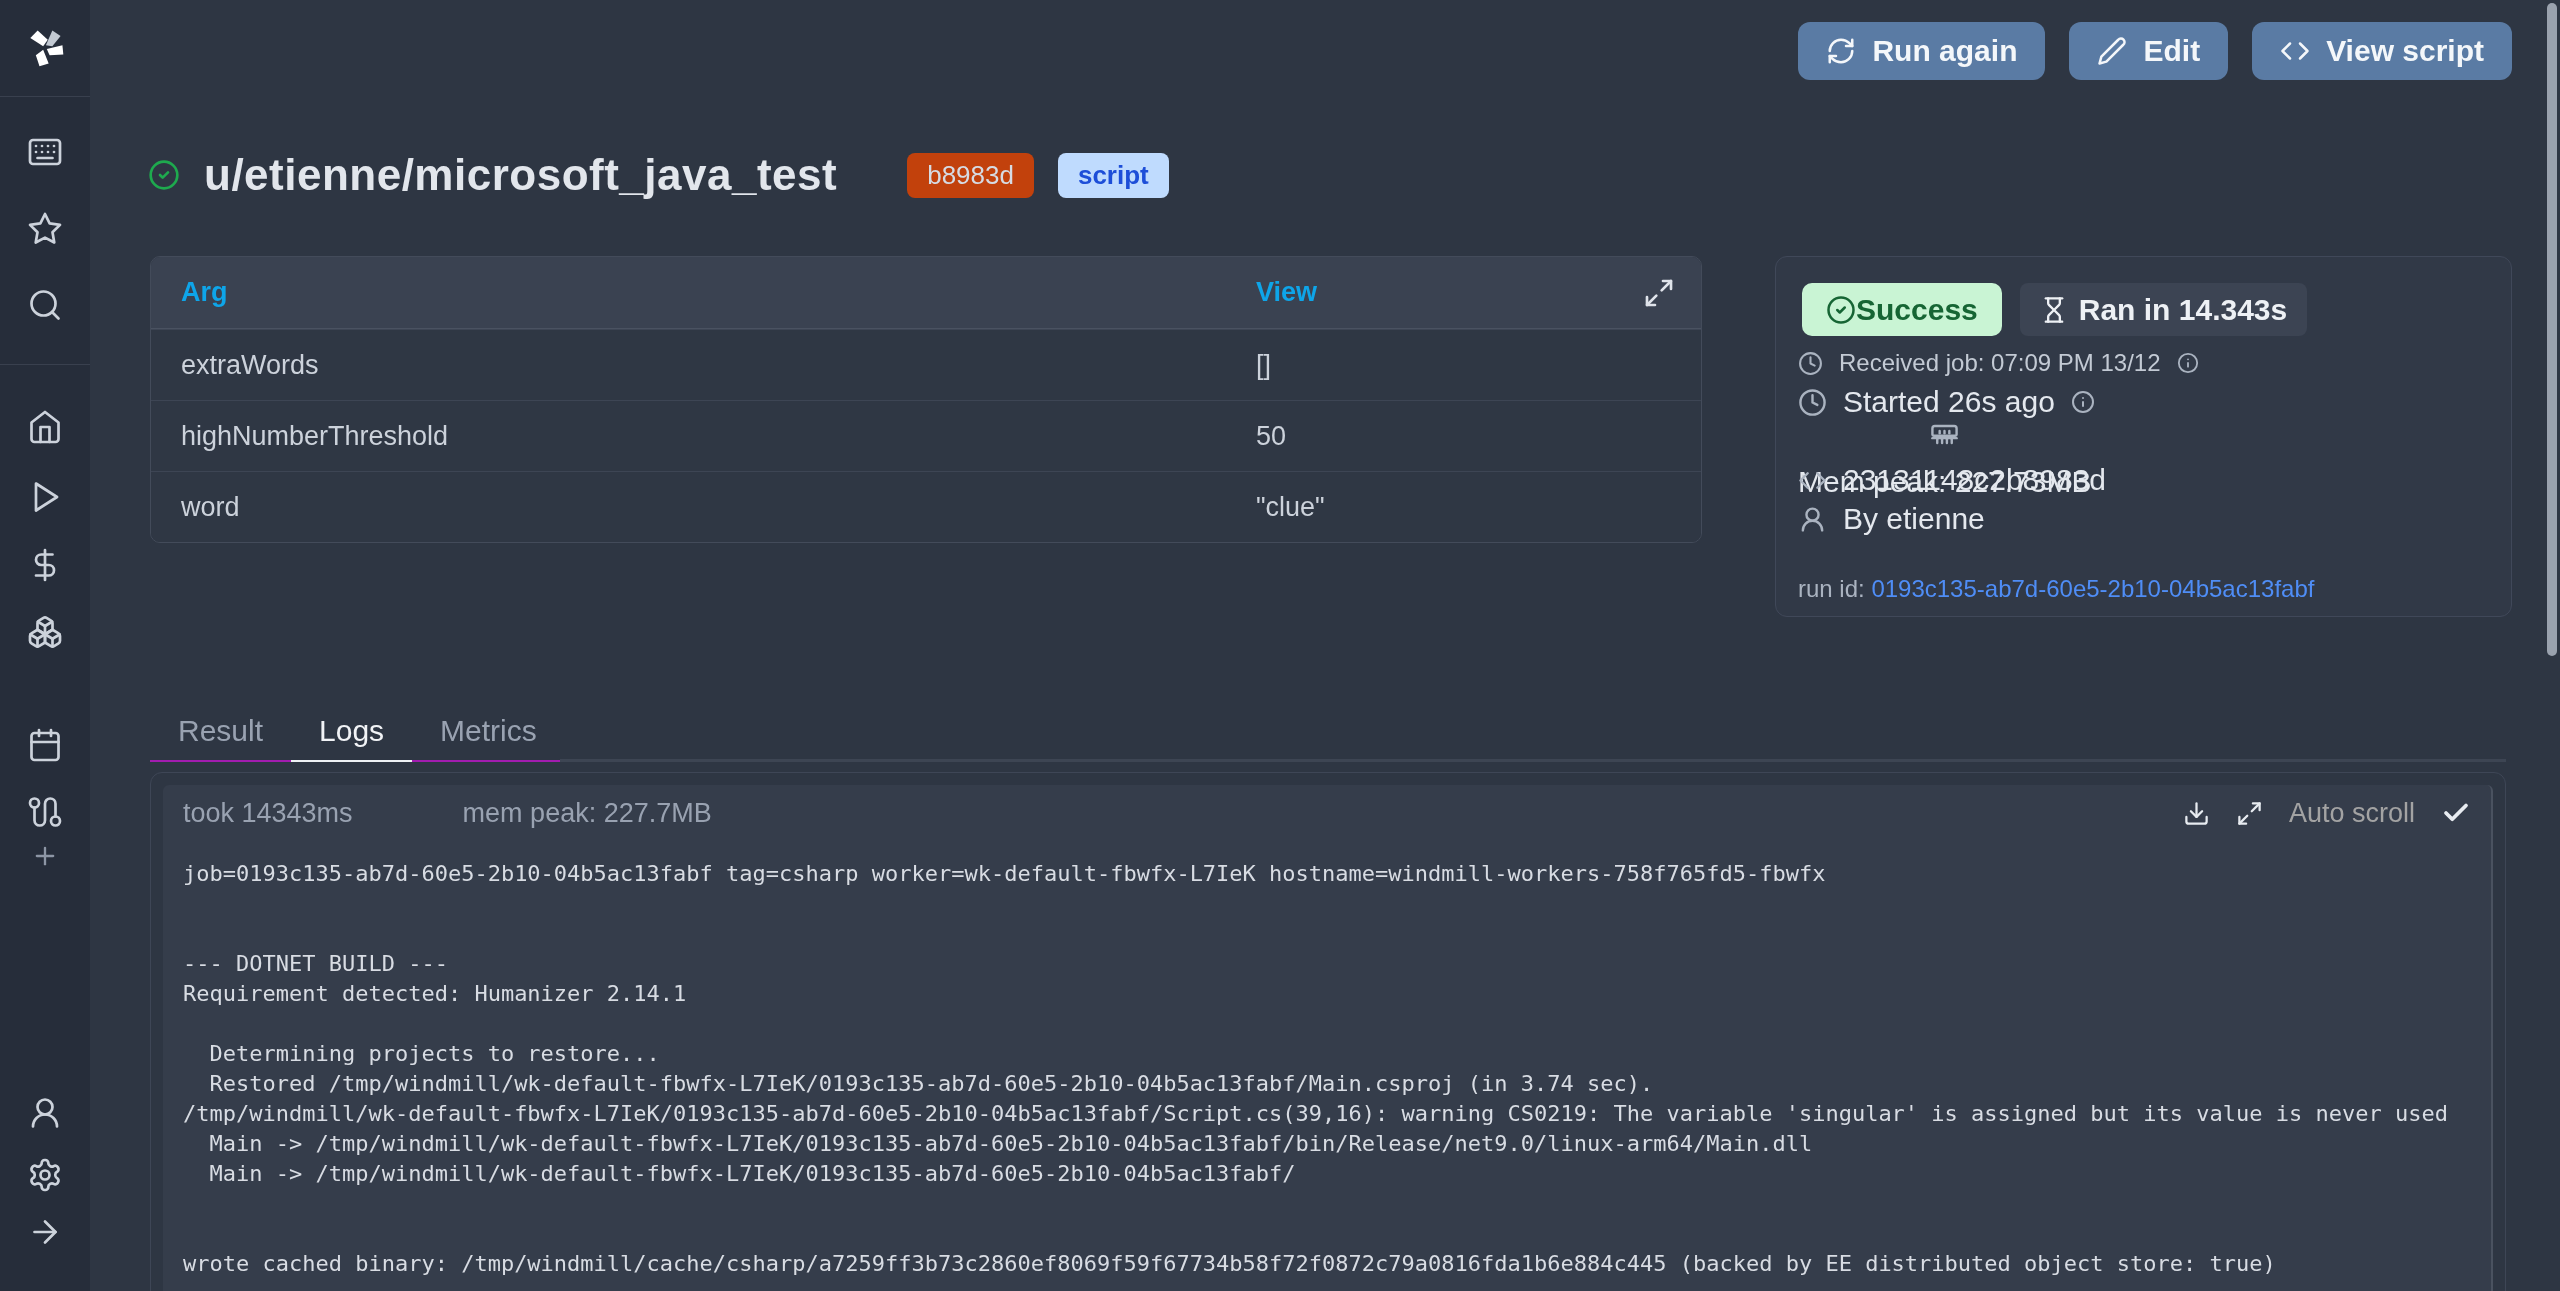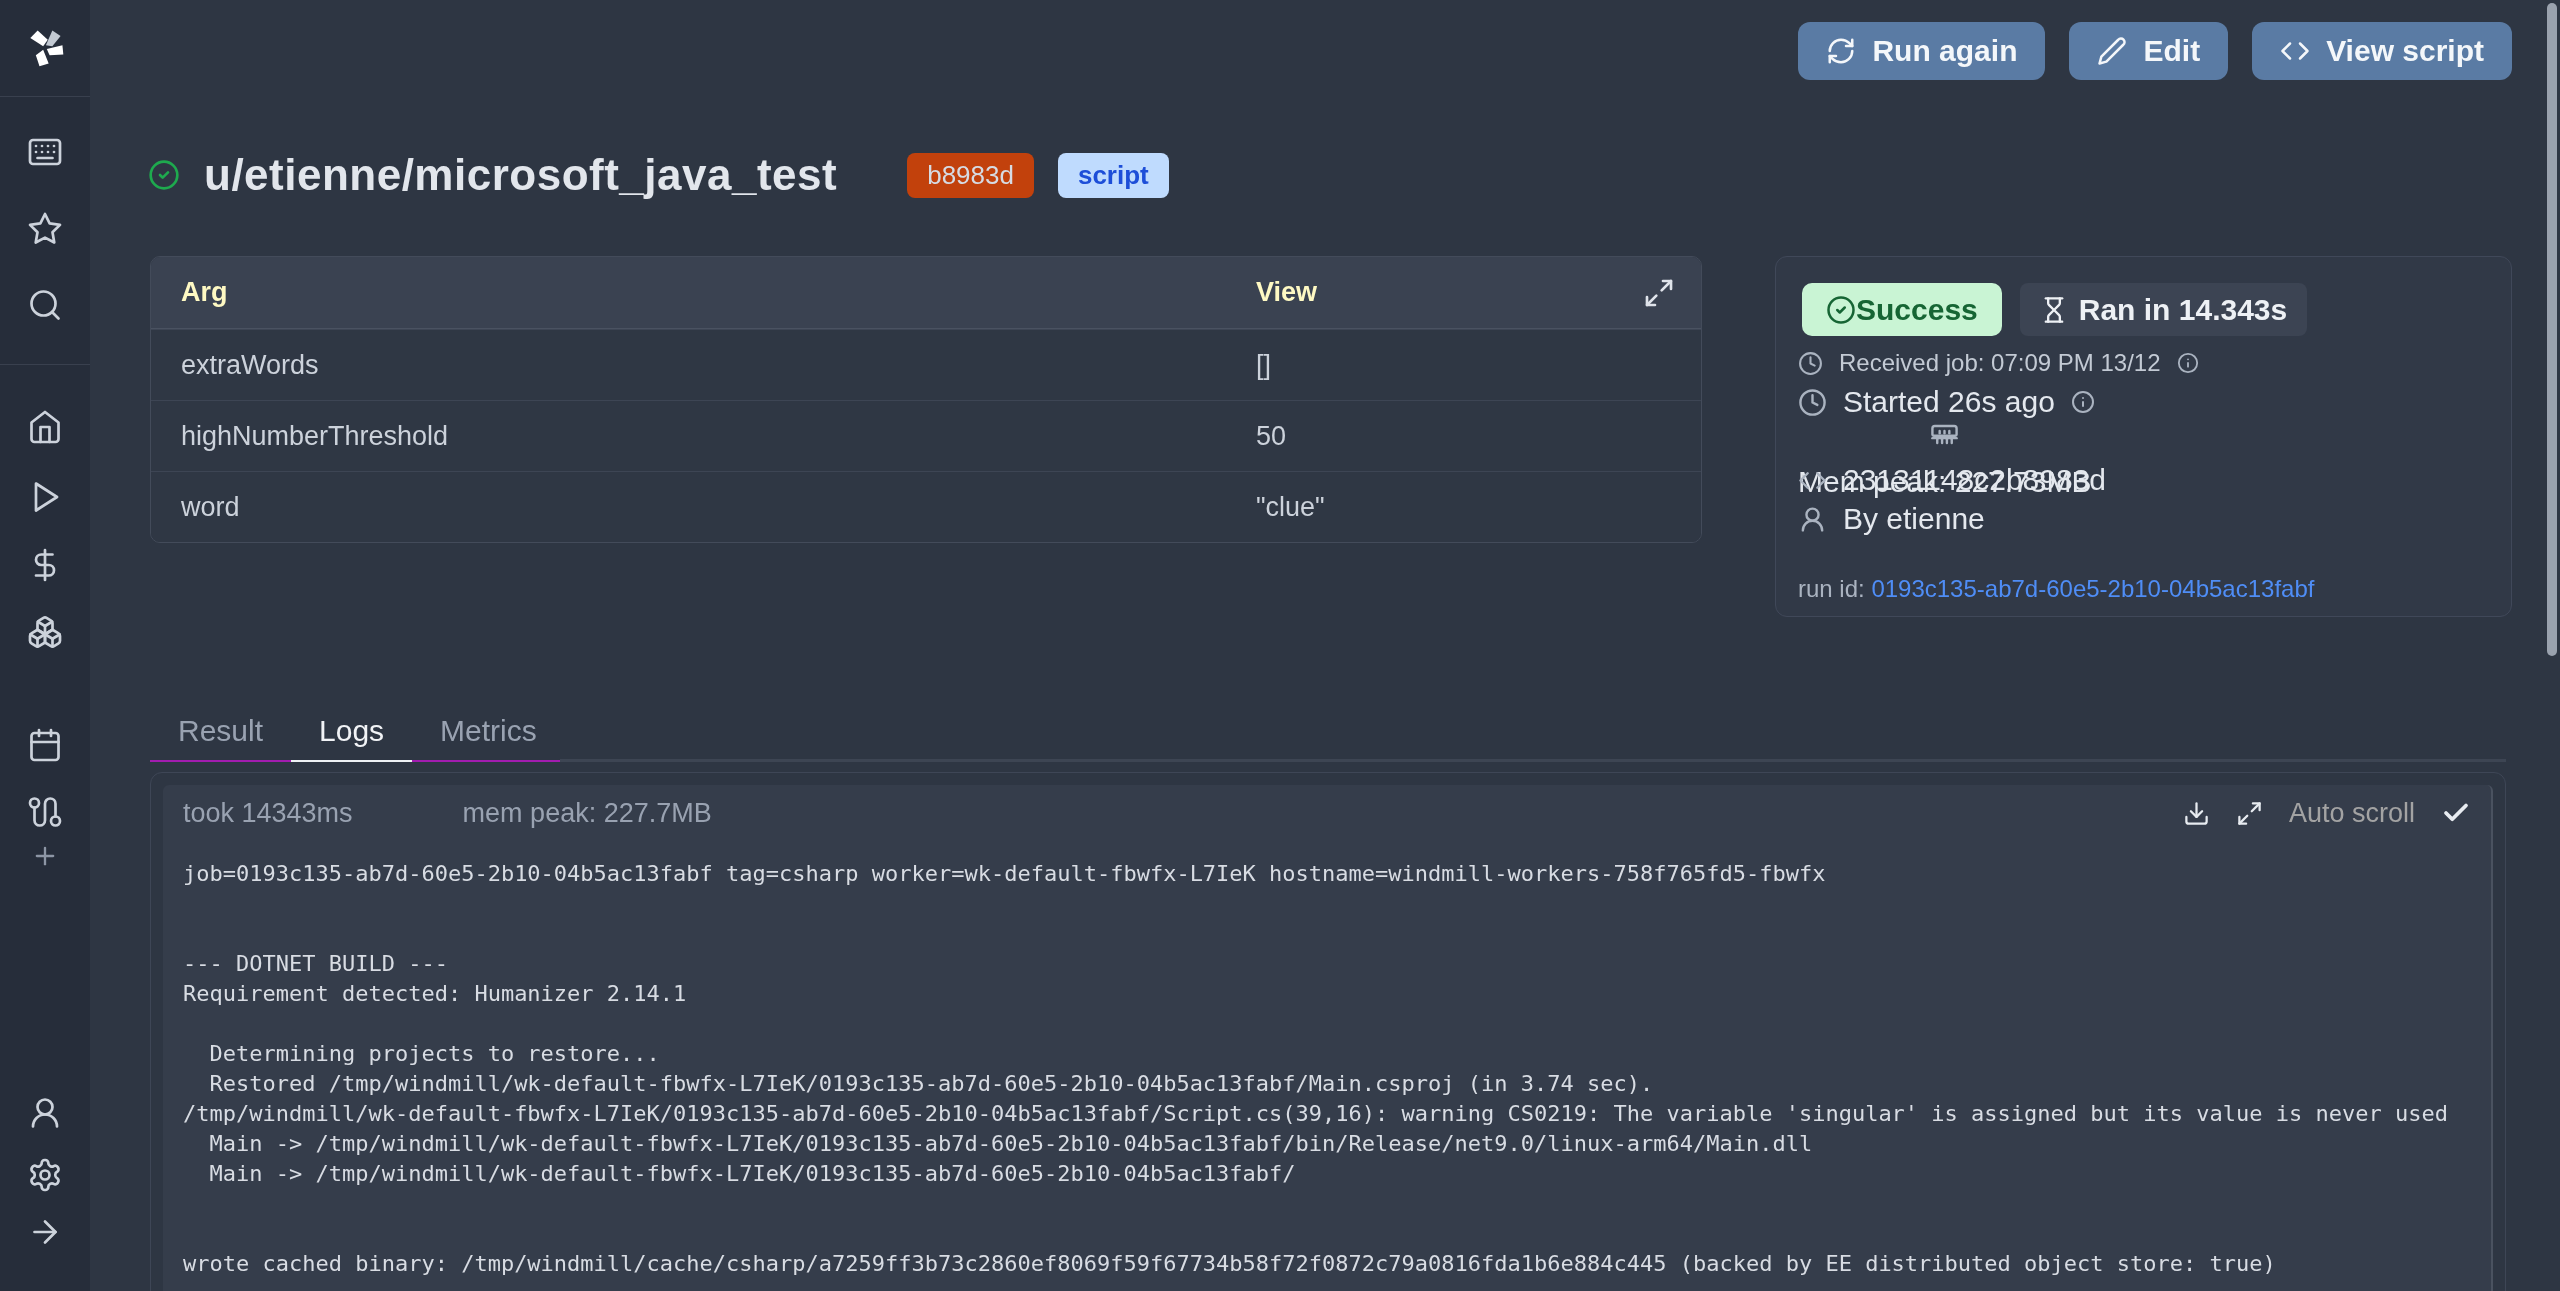--- a/index.html
+++ b/index.html
@@ -48,21 +48,21 @@
   }
 
   
   .args-table {
     position: absolute; left: 150px; top: 256px; width: 1552px;
     border: 1px solid #434b5a; border-radius: 10px; overflow: hidden;
   }
   .args-header {
     display: flex; align-items: center; height: 72px;
     background: #3a4251; border-bottom: 1px solid #4a5261;
-    font-size: 27px; font-weight: 700; color: #fef9c3;
+    font-size: 27px; font-weight: 700; color: #0ea5e9;
     position: relative;
   }
   .args-row {
     display: flex; align-items: center; height: 71px;
     background: #2f3744; border-top: 1px solid #3d4554;
     font-size: 27px; color: #ccd2db;
   }
   .args-row:first-of-type { border-top: none; }
   .col-arg { width: 1105px; padding-left: 30px; }
   .col-val { flex: 1; }

